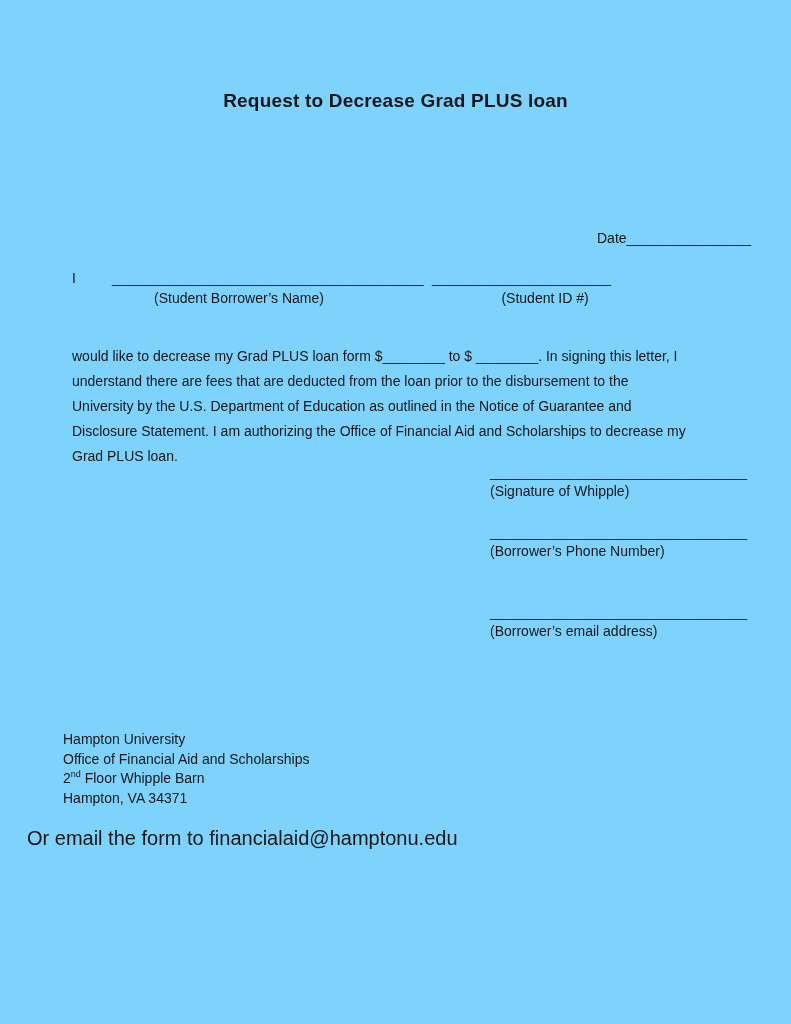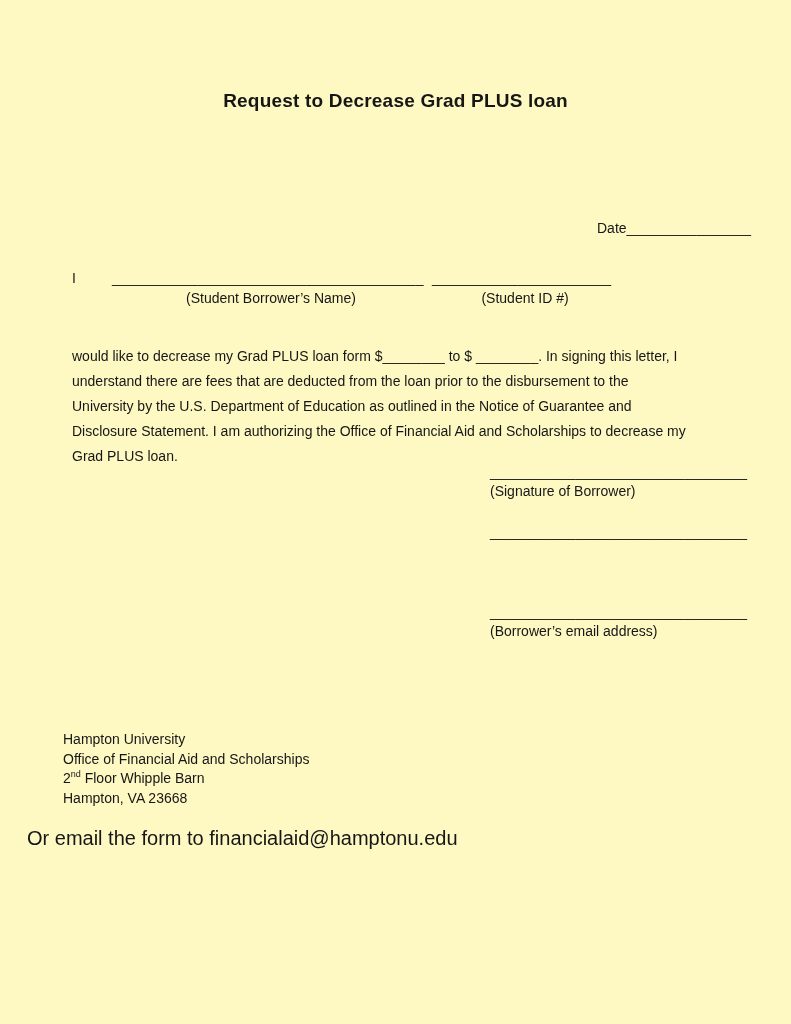--- a/index.html
+++ b/index.html
@@ -4,61 +4,61 @@
 <style>
   html, body {
     margin: 0;
     padding: 0;
     background: #ffffff;
   }
   .page {
     position: relative;
     width: 791px;
     height: 1024px;
-    background: #fef9c3;
+    background: #7dd3fc;
     font-family: "Liberation Sans", "DejaVu Sans", sans-serif;
     color: #161616;
     overflow: hidden;
   }
   .title {
     position: absolute;
     top: 90px;
     left: 0;
     right: 0;
     margin: 0;
     text-align: center;
     font-size: 19px;
     font-weight: 700;
     letter-spacing: 0.2px;
   }
   .date-row {
     position: absolute;
-    top: 220px;
+    top: 230px;
     left: 597px;
     font-size: 14px;
     white-space: nowrap;
   }
   .salutation-row {
     position: absolute;
     top: 270px;
     left: 0;
     font-size: 14px;
     white-space: nowrap;
   }
   .pronoun        { position: absolute; left: 72px;  top: 0; }
   .name-blank     { position: absolute; left: 100px; top: 0; letter-spacing: 0; margin-left: 12px; }
   .id-blank       { position: absolute; left: 432px; top: 0; }
   .salutation-labels {
     position: absolute;
     top: 290px;
     left: 0;
     font-size: 14px;
   }
-  .name-label     { position: absolute; left: 116px; top: 0; width: 310px; text-align: center; }
-  .id-label       { position: absolute; left: 436px; top: 0; width: 178px; text-align: center; }
+  .name-label     { position: absolute; left: 84px; top: 0; width: 310px; text-align: center; }
+  .id-label       { position: absolute; left: 456px; top: 0; width: 178px; text-align: center; }
   .body-paragraph {
     position: absolute;
     top: 330px;
     left: 72px;
     width: 614px;
     font-size: 14px;
     line-height: 25px;
   }
   .signature-group {
     position: absolute;
@@ -123,35 +123,36 @@
 
   <div class="salutation-labels">
     <span class="name-label">(Student Borrower’s Name)</span>
     <span class="id-label">(Student ID #)</span>
   </div>
 
   <p class="body-paragraph">would like to decrease my Grad PLUS loan form $________ to $ ________. In signing this letter, I understand there are fees that are deducted from the loan prior to the disbursement to the University by the U.S. Department of Education as outlined in the Notice of Guarantee and Disclosure  Statement. I am authorizing the Office of Financial Aid and Scholarships to decrease my Grad PLUS loan.</p>
 
   <div class="signature-group sig-1">
     <span class="signature-blank">_________________________________</span>
-    <span class="signature-label">(Signature of Borrower)</span>
+    <span class="signature-label">(Signature of Whipple)</span>
   </div>
 
   <div class="signature-group sig-2">
     <span class="signature-blank">_________________________________</span>
+    <span class="signature-label">(Borrower’s Phone Number)</span>
   </div>
 
   <div class="signature-group sig-3">
     <span class="signature-blank">_________________________________</span>
     <span class="signature-label">(Borrower’s email address)</span>
   </div>
 
 
   <div class="address-block">
     <span class="address-line">Hampton University</span>
     <span class="address-line">Office of Financial Aid and Scholarships</span>
     <span class="address-line"><span>2</span><sup class="ordinal">nd</sup><span> Floor Whipple Barn</span></span>
-    <span class="address-line">Hampton, VA 23668</span>
+    <span class="address-line">Hampton, VA 34371</span>
   </div>
 
   <div class="email-instruction">Or email the form to financialaid@hamptonu.edu</div>
 
 </div>
 
 </body></html>

